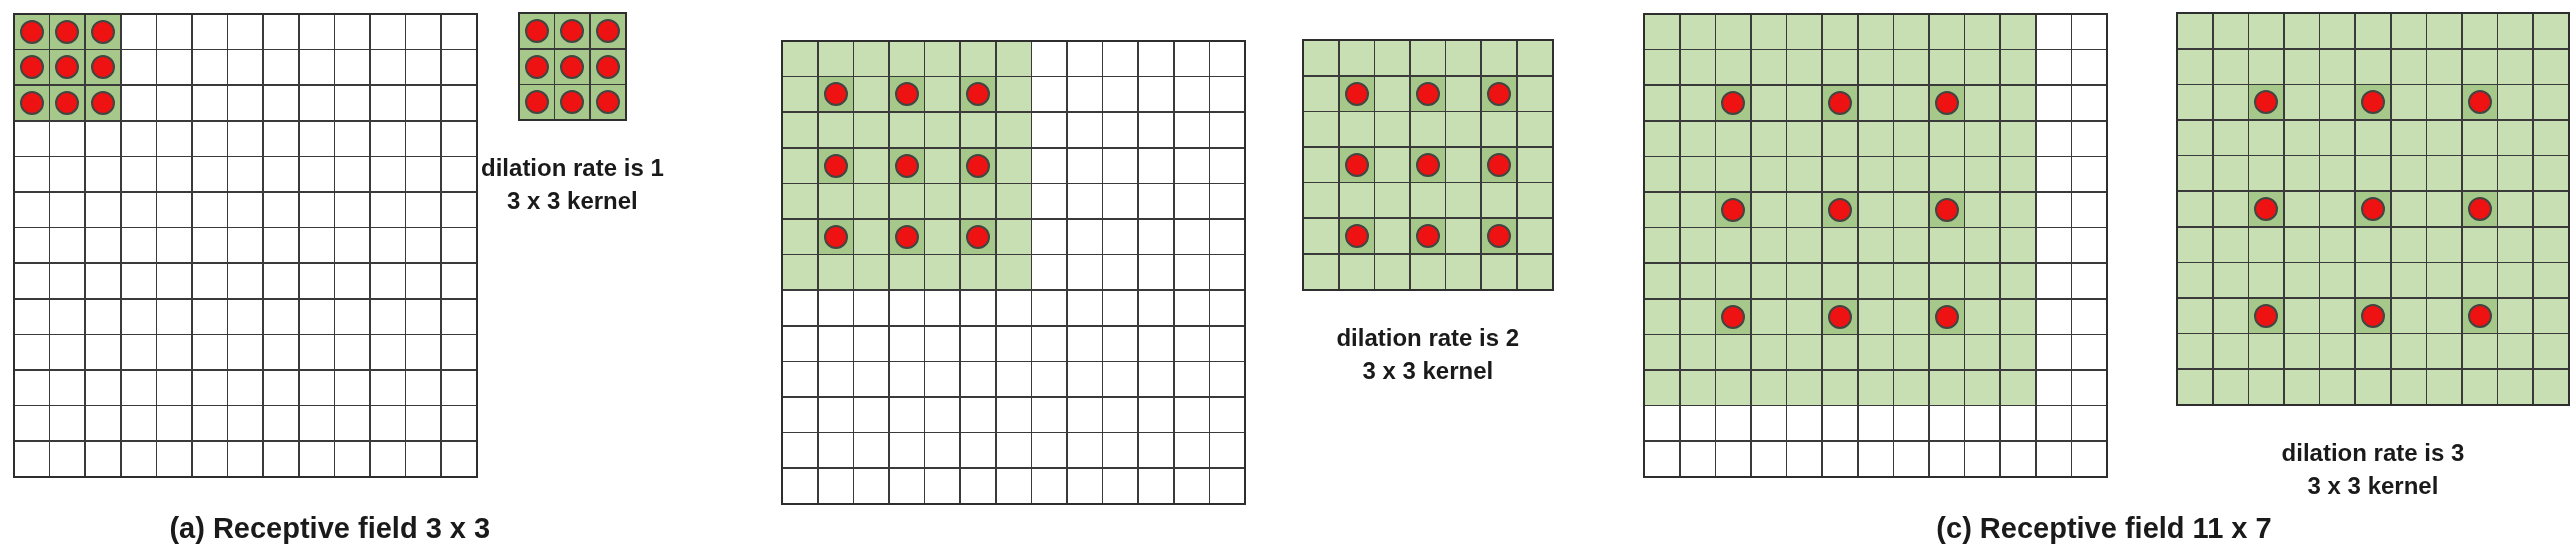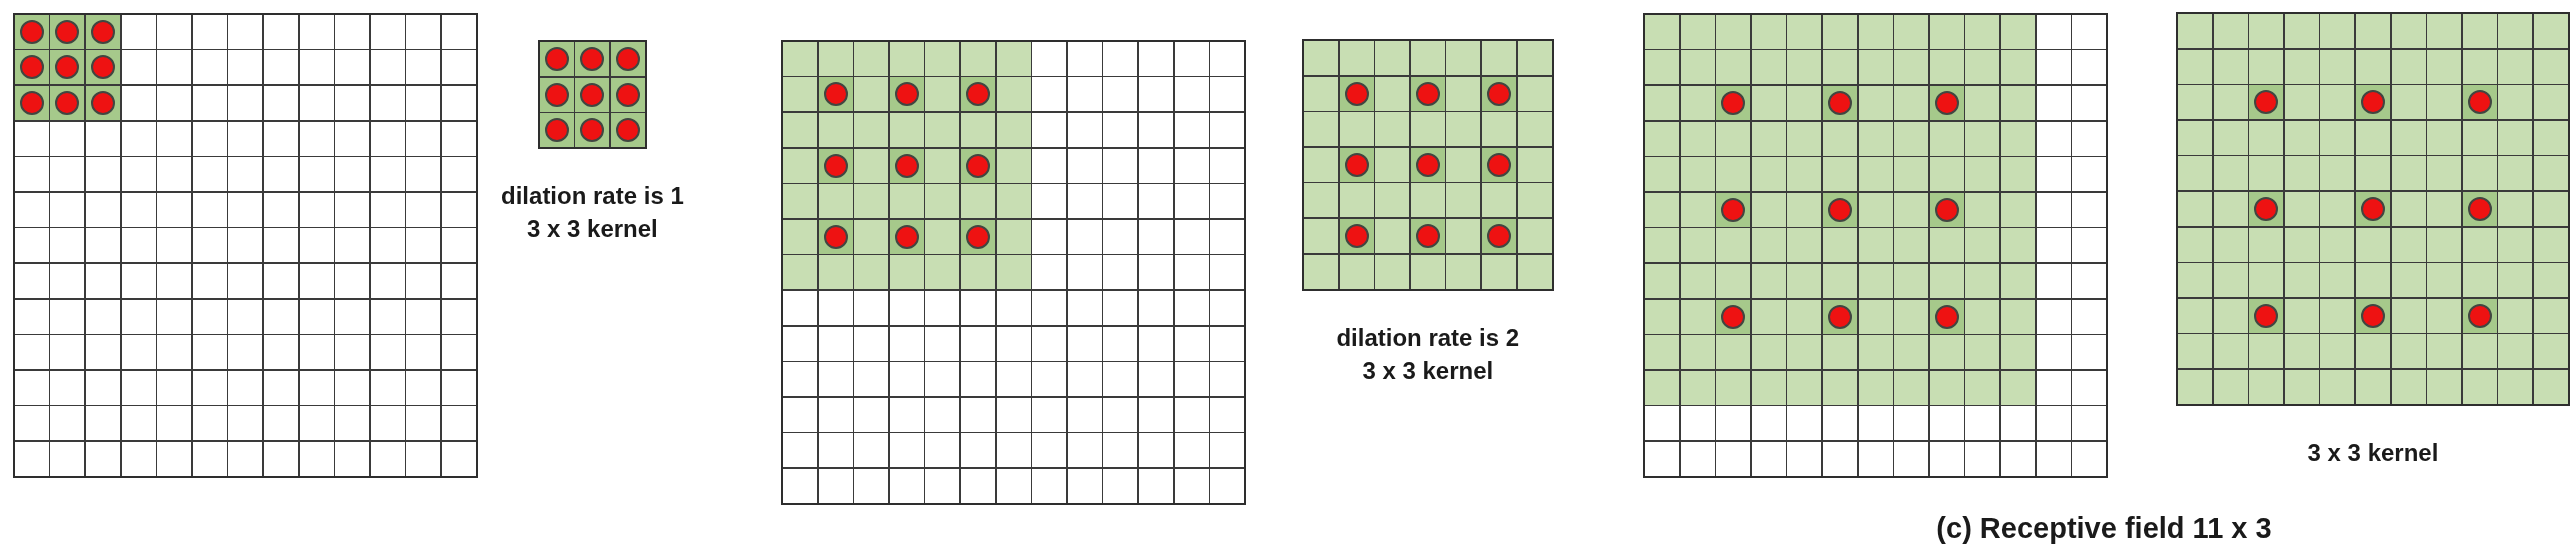--- a/index.html
+++ b/index.html
@@ -33,21 +33,21 @@
   .cell.dark{background:var(--dark-green,#a6c98b);}
   .dot{
     width:24px;height:24px;
     box-sizing:border-box;
     border-radius:50%;
     background:var(--dot-red,#ee1212);
     border:2.4px solid #414641;
   }
 
   .kernel-wrap{position:absolute;top:12px;width:max-content;}
-  .panel[data-panel="0"] .kernel-wrap{left:525px;margin-top:28px;}
+  .panel[data-panel="0"] .kernel-wrap{left:505px;}
   .panel[data-panel="1"] .kernel-wrap{left:521px;}
   .panel[data-panel="2"] .kernel-wrap{left:533px;}
 
   .kernel-label{
     position:absolute;
     top:calc(100% + 30px);
     left:50%;
     transform:translateX(-50%);
     text-align:center;
     white-space:nowrap;
@@ -291,20 +291,21 @@
           </div>
           <div class="cell dark">
             <span class="dot"></span>
           </div>
         </div>
       <div class="kernel-label">
         <div>dilation rate is 1</div>
         <div>3 x 3 kernel</div>
       </div>
     </div>
+    <div class="caption">(a) Receptive field 3 x 3</div>
   </section>
 
   <section class="panel" data-panel="1">
     <div class="grid main-grid" style="grid-template-columns: repeat(13, 34px); grid-template-rows: repeat(13, 34px);">
         <div class="cell light"></div>
         <div class="cell light"></div>
         <div class="cell light"></div>
         <div class="cell light"></div>
         <div class="cell light"></div>
         <div class="cell light"></div>
@@ -893,20 +894,21 @@
           <div class="cell light"></div>
           <div class="cell light"></div>
           <div class="cell light"></div>
           <div class="cell light"></div>
           <div class="cell light"></div>
           <div class="cell light"></div>
           <div class="cell light"></div>
           <div class="cell light"></div>
         </div>
       <div class="kernel-label">
+        <div>dilation rate is 3</div>
         <div>3 x 3 kernel</div>
       </div>
     </div>
-    <div class="caption">(c) Receptive field 11 x 3</div>
+    <div class="caption">(c) Receptive field 11 x 7</div>
   </section>
 
 </div>
 
 
 </body></html>

